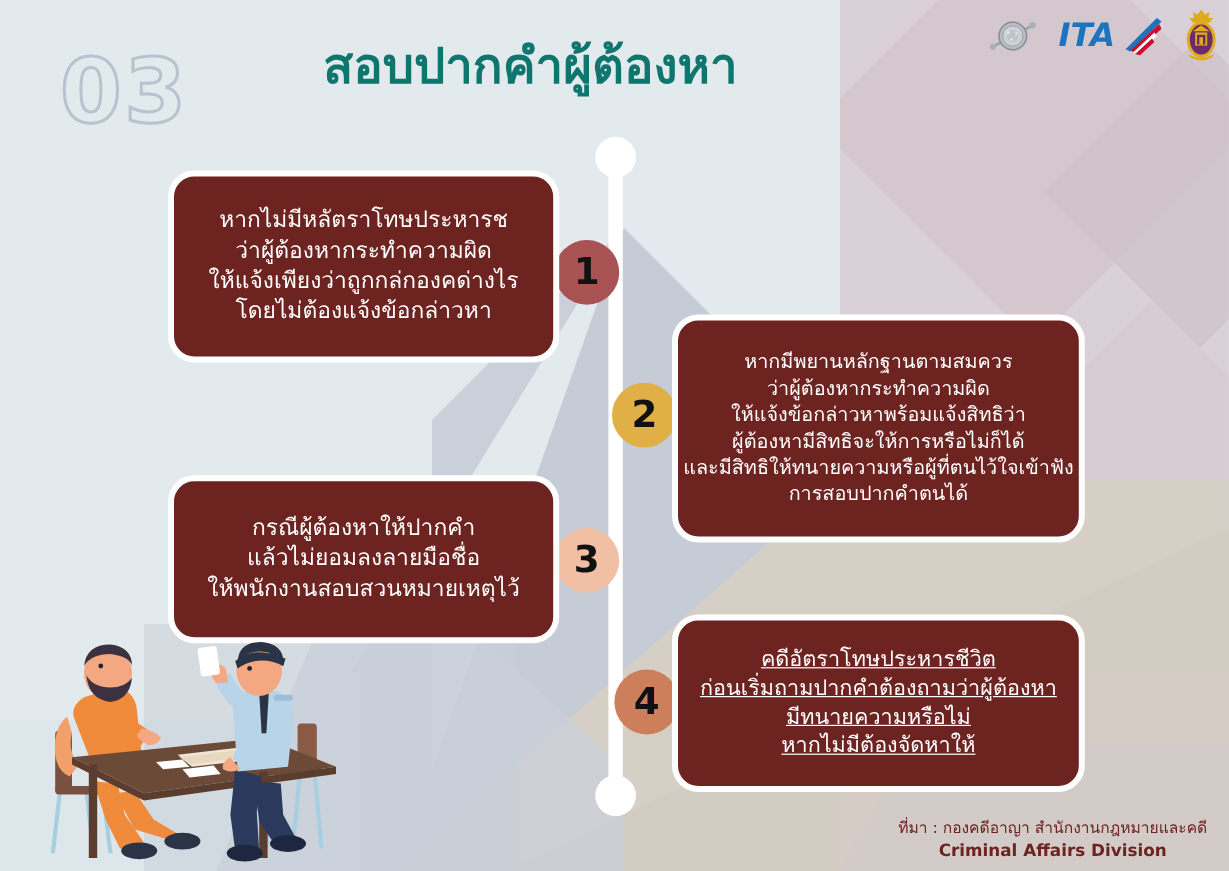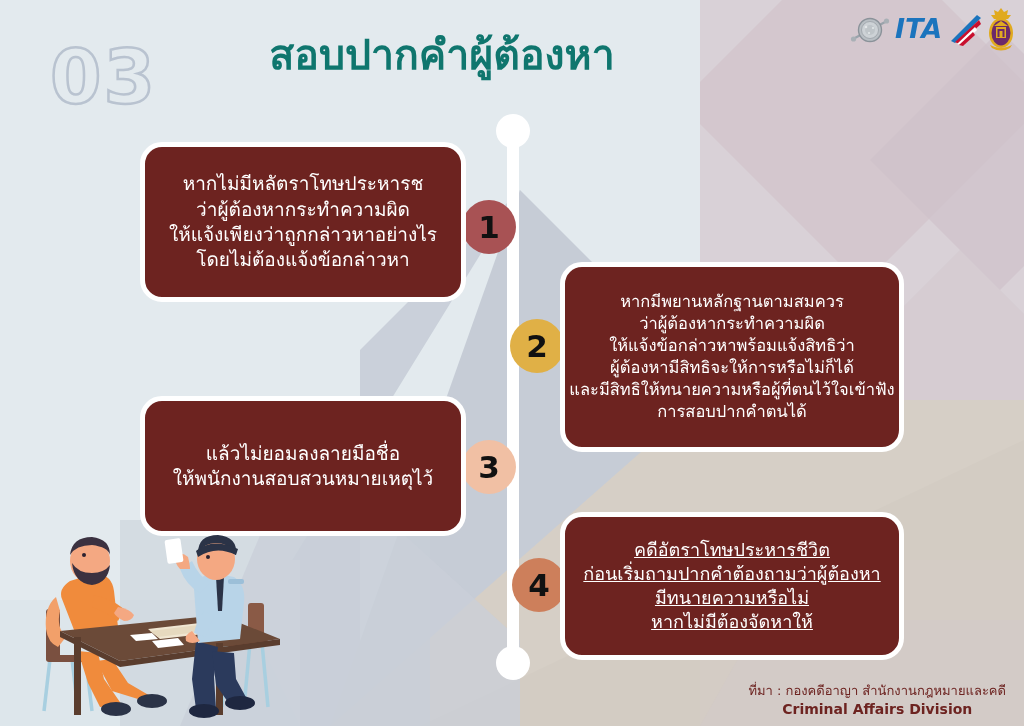--- a/index.html
+++ b/index.html
@@ -32,21 +32,21 @@
     text-align:center;
     font-size:41px; font-weight:bold;
     color:#0f766e;
     font-family:"DejaVu Sans","Liberation Sans",sans-serif;
     letter-spacing:0px;
   }
 
   
   #logo-group {
     position:absolute; right:8px; top:7px;
-    display:flex; align-items:center; gap:5px; z-index:8;
+    display:flex; align-items:center; gap:18px; z-index:8;
   }
   .logo-seal {
     width:40px; height:40px; position:relative;
   }
   .logo-ita { height:36px; }
   .logo-emblem { width:30px; height:44px; }
 
   
   #timeline { position:absolute; left:0; top:0; width:1024px; height:726px; z-index:3; }
   #timeline-line {
@@ -193,34 +193,35 @@
 
   <div class="marker" id="marker1" style="left: 462px; top: 200px; background: rgb(168, 82, 84);">1</div>
   <div class="marker" id="marker2" style="left: 510px; top: 319px; background: rgb(224, 176, 70);">2</div>
   <div class="marker" id="marker3" style="left: 462px; top: 440px; background: rgb(241, 192, 164);">3</div>
   <div class="marker" id="marker4" style="left: 512px; top: 558px; background: rgb(205, 127, 91);">4</div>
 </div>
 
 <div class="box" id="box1">
   <div class="line">หากไม่มีหลัตราโทษประหารช</div>
   <div class="line">ว่าผู้ต้องหากระทำความผิด</div>
-  <div class="line">ให้แจ้งเพียงว่าถูกกล่าวหาอย่างไร</div>
+  <div class="line">ให้แจ้งเพียงว่าถูกกล่กองคด่างไร</div>
   <div class="line">โดยไม่ต้องแจ้งข้อกล่าวหา</div>
 </div>
 
 <div class="box" id="box2">
   <div class="line">หากมีพยานหลักฐานตามสมควร</div>
   <div class="line">ว่าผู้ต้องหากระทำความผิด</div>
   <div class="line">ให้แจ้งข้อกล่าวหาพร้อมแจ้งสิทธิว่า</div>
   <div class="line">ผู้ต้องหามีสิทธิจะให้การหรือไม่ก็ได้</div>
   <div class="line">และมีสิทธิให้ทนายความหรือผู้ที่ตนไว้ใจเข้าฟัง</div>
   <div class="line">การสอบปากคำตนได้</div>
 </div>
 
 <div class="box" id="box3">
+  <div class="line">กรณีผู้ต้องหาให้ปากคำ</div>
   <div class="line">แล้วไม่ยอมลงลายมือชื่อ</div>
   <div class="line">ให้พนักงานสอบสวนหมายเหตุไว้</div>
 </div>
 
 <div class="box" id="box4">
   <div class="line">คดีอัตราโทษประหารชีวิต</div>
   <div class="line">ก่อนเริ่มถามปากคำต้องถามว่าผู้ต้องหา</div>
   <div class="line">มีทนายความหรือไม่</div>
   <div class="line">หากไม่มีต้องจัดหาให้</div>
 </div>

